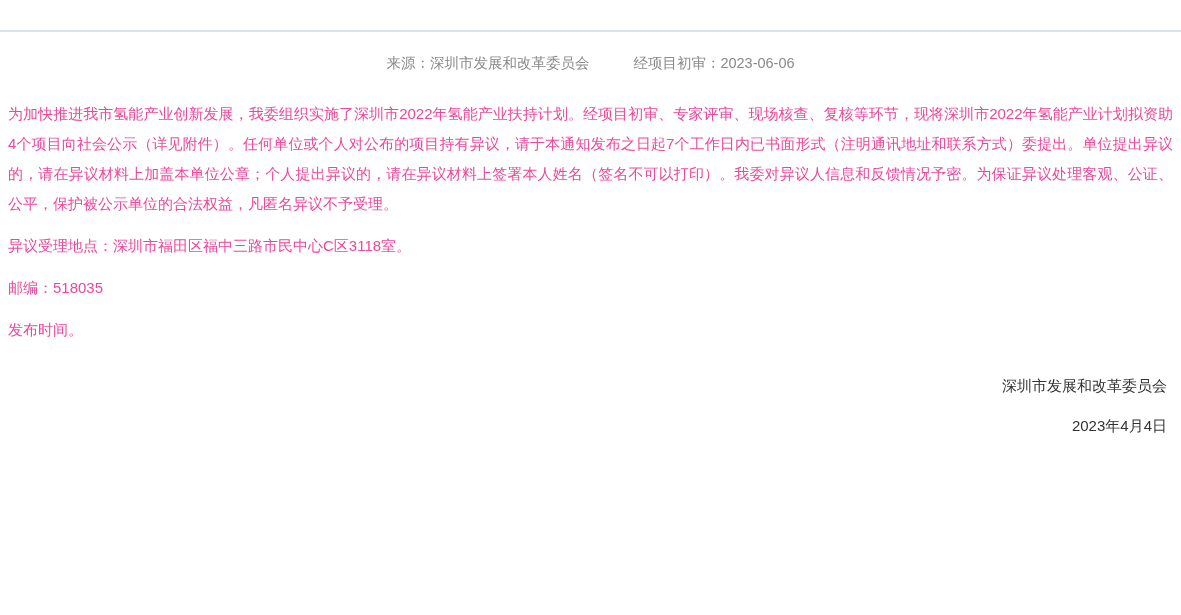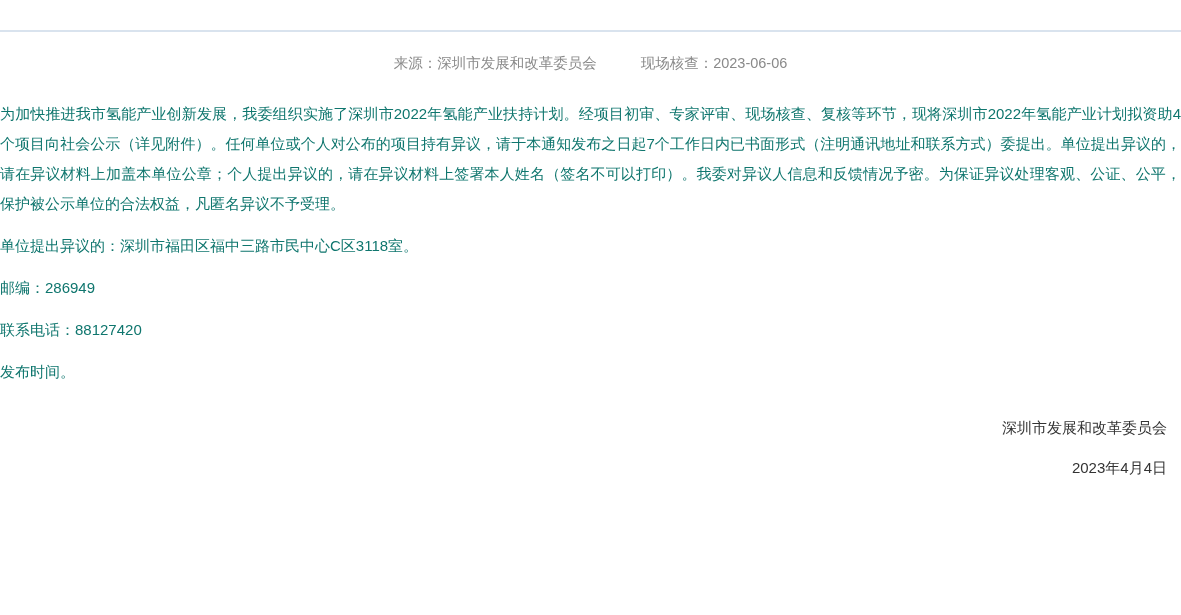--- a/index.html
+++ b/index.html
@@ -45,24 +45,24 @@
     margin-top: 22px;
     font-size: 14.5px;
     color: #8a8a8a;
   }
   .meta span {
     white-space: nowrap;
     text-align: right;
   }
   .body-text {
     margin-top: 26px;
-    padding: 0 0;
+    padding: 0 8px;
     font-size: 15px;
     line-height: 2.0;
-    color: #0f766e;
+    color: #ec4899;
     text-align: justify;
   }
   .para {
     margin: 0;
     padding: 0;
     text-indent: 0;
   }
   .para + .para {
     margin-top: 12px;
   }
@@ -81,28 +81,27 @@
 </head>
 <body>
 
 <div class="page">
 
 
   <div class="divider"></div>
 
   <div class="meta">
     <span><span>来源：</span><span>深圳市发展和改革委员会</span></span>
-    <span><span>现场核查：</span><span>2023-06-06</span></span>
+    <span><span>经项目初审：</span><span>2023-06-06</span></span>
   </div>
 
   <div class="body-text">
     <p class="para">为加快推进我市氢能产业创新发展，我委组织实施了深圳市2022年氢能产业扶持计划。经项目初审、专家评审、现场核查、复核等环节，现将深圳市2022年氢能产业计划拟资助4个项目向社会公示（详见附件）。任何单位或个人对公布的项目持有异议，请于本通知发布之日起7个工作日内已书面形式（注明通讯地址和联系方式）委提出。单位提出异议的，请在异议材料上加盖本单位公章；个人提出异议的，请在异议材料上签署本人姓名（签名不可以打印）。我委对异议人信息和反馈情况予密。为保证异议处理客观、公证、公平，保护被公示单位的合法权益，凡匿名异议不予受理。</p>
-    <p class="para">单位提出异议的：深圳市福田区福中三路市民中心C区3118室。</p>
-    <p class="para">邮编：286949</p>
-    <p class="para">联系电话：88127420</p>
+    <p class="para">异议受理地点：深圳市福田区福中三路市民中心C区3118室。</p>
+    <p class="para">邮编：518035</p>
     <p class="para">发布时间。</p>
   </div>
 
   <div class="sign">
     <div>深圳市发展和改革委员会</div>
     <div class="sign-date">2023年4月4日</div>
   </div>
 
 </div>
 

